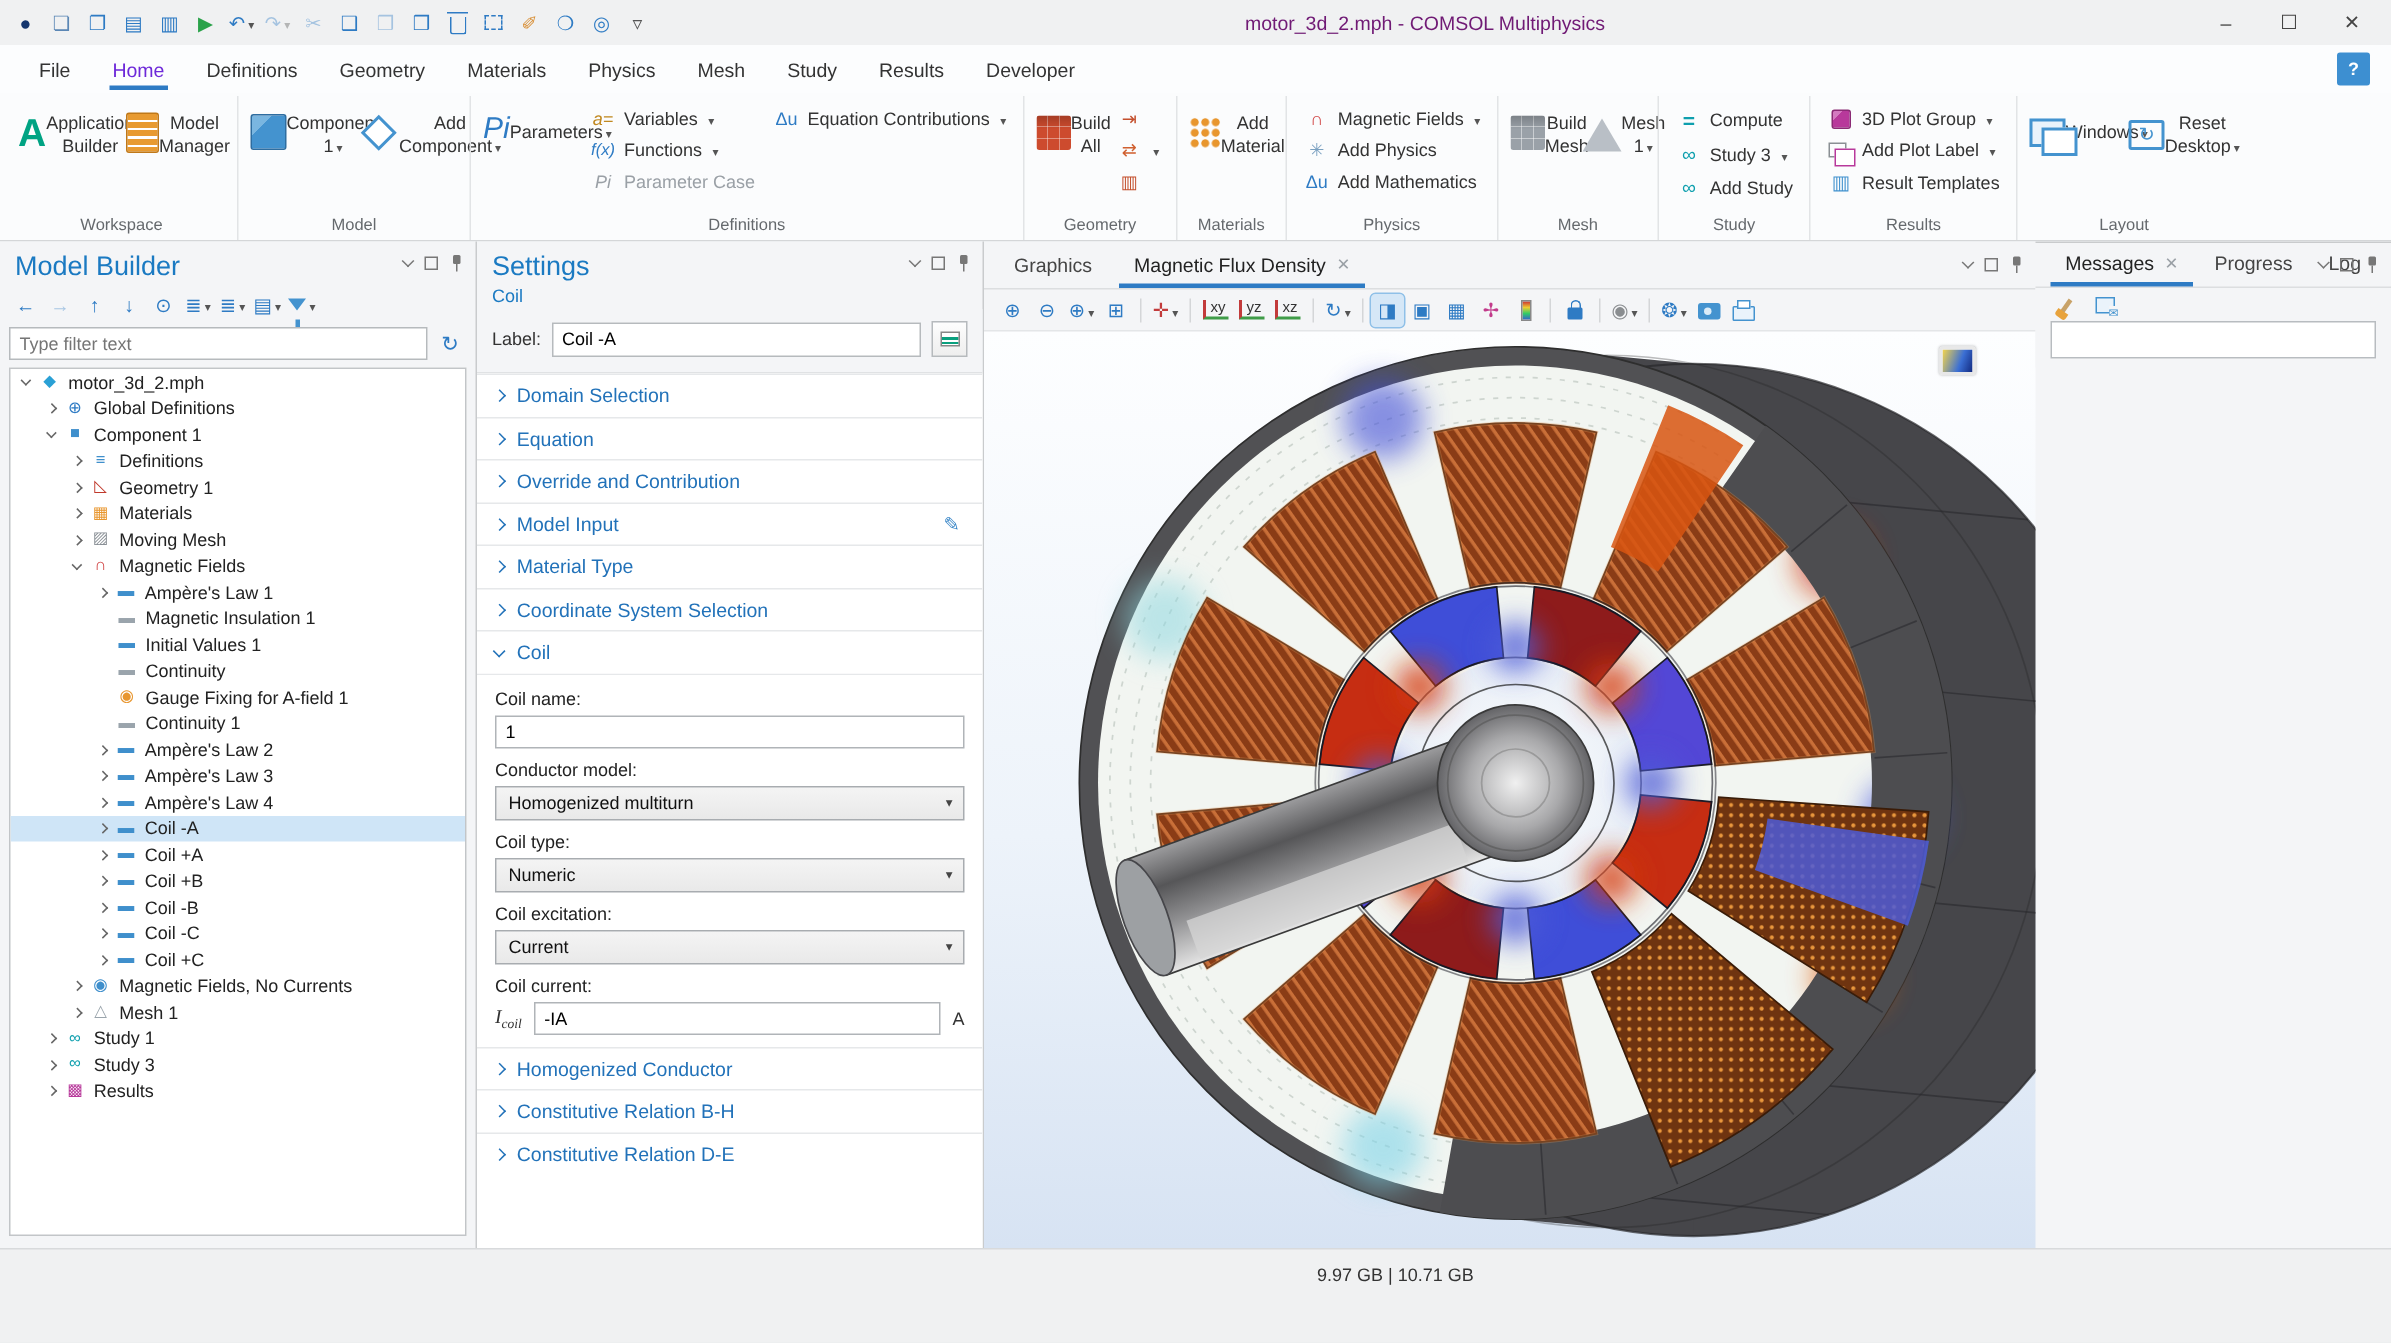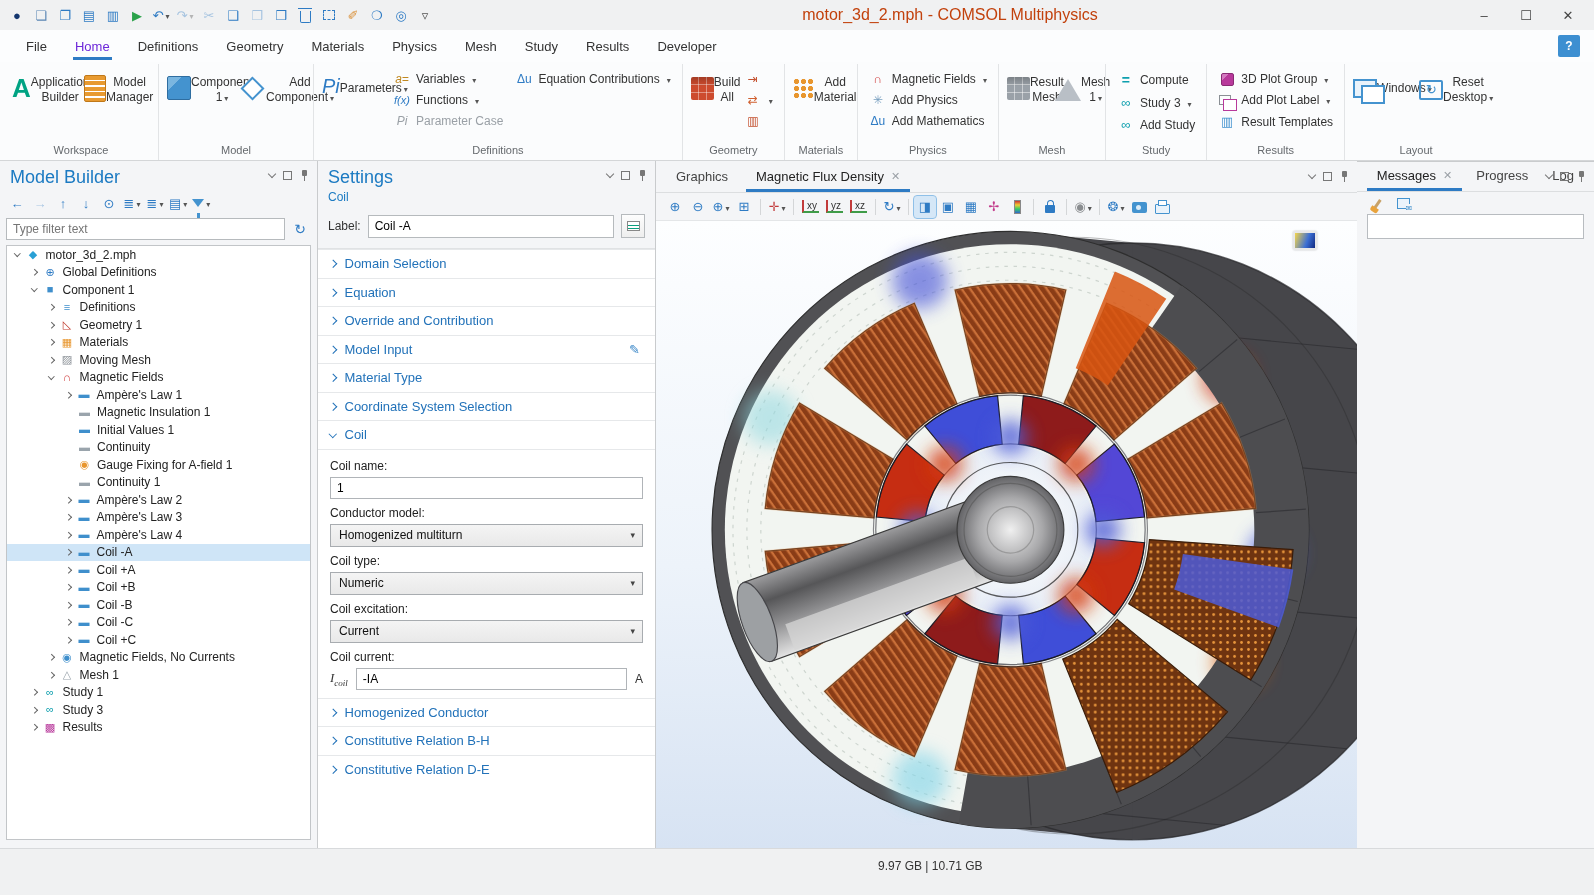--- a/index.html
+++ b/index.html
@@ -8,21 +8,21 @@
   .app { width:1594px; height:895px; display:flex; flex-direction:column; }
 
   
   .titlebar { height:30px; background:#f0f1f2; display:flex; align-items:center; padding:0 6px; flex:0 0 auto; }
   .qat { display:flex; align-items:center; gap:2px; }
   .tbtn { display:flex; align-items:center; justify-content:center; min-width:22px; height:22px; border-radius:3px; padding:0 2px; cursor:default; }
   .tbtn.disabled { opacity:.38; }
   .tbtn.active { background:#d5e7f7; outline:1px solid #8fc0e8; }
   .ig { font-size:13px; line-height:1; }
   .caret::before { content:"▾"; font-size:8px; color:#555; margin-left:2px; }
-  .win-title { flex:1; text-align:center; color:#c2410c; font-size:16px; }
+  .win-title { flex:1; text-align:center; color:#701a75; font-size:13px; }
   .winctl { display:flex; gap:2px; }
   .winctl .wbtn { width:40px; height:24px; display:flex; align-items:center; justify-content:center; color:#444; font-size:13px; }
 
   
   .menubar { height:32px; background:#fcfdfe; display:flex; align-items:center; padding:0 14px; gap:4px; flex:0 0 auto; }
   .menu-item { padding:6px 12px; font-size:13px; color:#333; cursor:default; position:relative; }
   .menu-item.active { color:#6d28d9; }
   .menu-item.active::after { content:""; position:absolute; left:10px; right:10px; bottom:0px; height:3px; background:#2e7bc4; }
   .menu-spacer { flex:1; }
   .help-btn { width:22px; height:22px; background:#3d8fd1; color:#fff; font-weight:bold; display:flex; align-items:center; justify-content:center; border-radius:2px; }
@@ -149,21 +149,21 @@
   .messages { height:84px; flex:0 0 auto; border-top:1px solid #c9cbcd; background:#f4f5f7; display:flex; flex-direction:column; position:relative; }
   .msg-tabs { height:30px; display:flex; align-items:flex-end; padding:0 8px; border-bottom:1px solid #dcdee0; }
   .msg-toolbar { height:22px; display:flex; align-items:center; padding:0 10px; gap:4px; }
   .msg-box { flex:1; margin:0 10px 6px 10px; background:#fff; border:1px solid #b8bcc0; }
   .ic-broom { width:3px; height:10px; background:#c8a268; transform:rotate(35deg); position:relative; margin-top:2px; }
   .ic-broom::after { content:""; position:absolute; left:-2.5px; top:9px; width:8px; height:5px; background:#e8a33d; border-radius:0 0 2px 2px; }
   .ic-msgcopy { width:13px; height:11px; border:1.4px solid #4493cf; position:relative; background:#eaf3fb; }
   .ic-msgcopy::after { content:"✉"; position:absolute; right:-3px; bottom:-5px; font-size:8px; color:#4493cf; background:#f4f5f7; }
 
   
-  .statusbar { height:47px; background:#f0f1f2; border-top:1px solid #d8dadc; position:relative; flex:0 0 auto; }
+  .statusbar { height:63px; background:#f0f1f2; border-top:1px solid #d8dadc; position:relative; flex:0 0 auto; }
   .statusbar .mem { position:absolute; left:878px; top:10px; font-size:12px; color:#333; }
 </style>
 </head>
 <body>
 
 <div class="app">
 
   <div class="titlebar">
     <div class="qat" id="qat">
         <span class="tbtn">
@@ -372,21 +372,21 @@
       </div>
       <div class="rgroup-label">Physics</div>
     </div>
 
     <div class="rgroup">
       <div class="rgroup-items">
         <div class="bigbtn" style="width:46px">
           <span class="gi">
               <span class="gi-buildmesh"></span>
             </span>
-          <span class="blabel">Result Mesh</span>
+          <span class="blabel">Build Mesh</span>
         </div>
         <div class="bigbtn" style="width:46px">
           <span class="gi">
               <span class="gi-mesh1"></span>
             </span>
           <span class="blabel"><span>Mesh 1</span><span class="caret"></span></span>
         </div>
       </div>
       <div class="rgroup-label">Mesh</div>
     </div>

